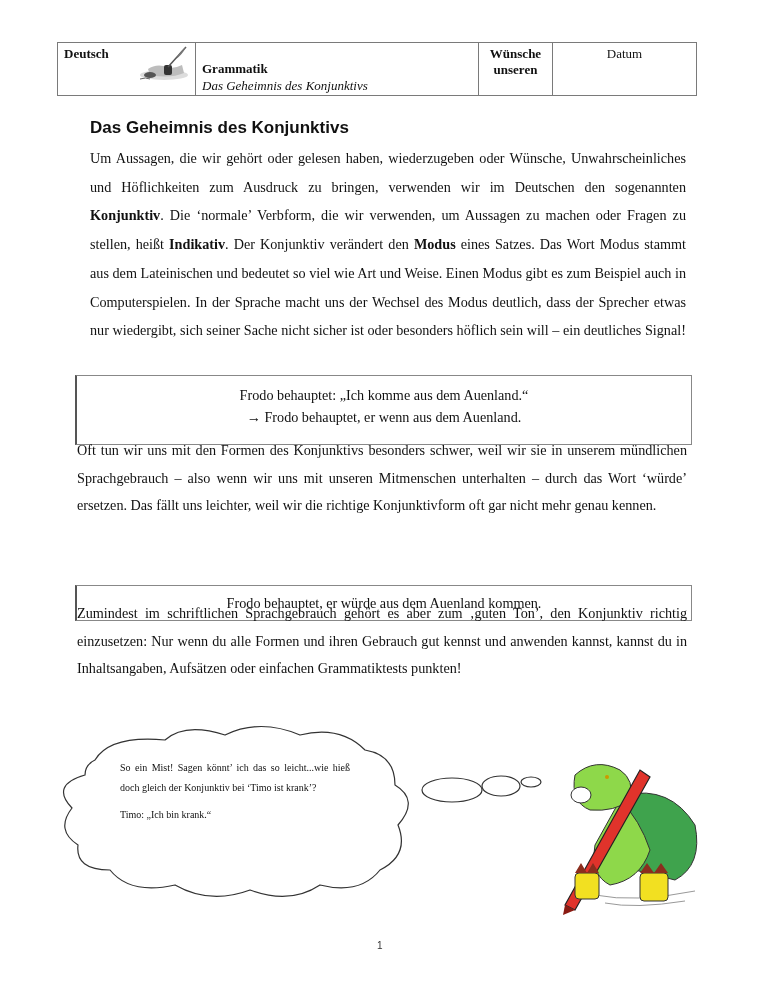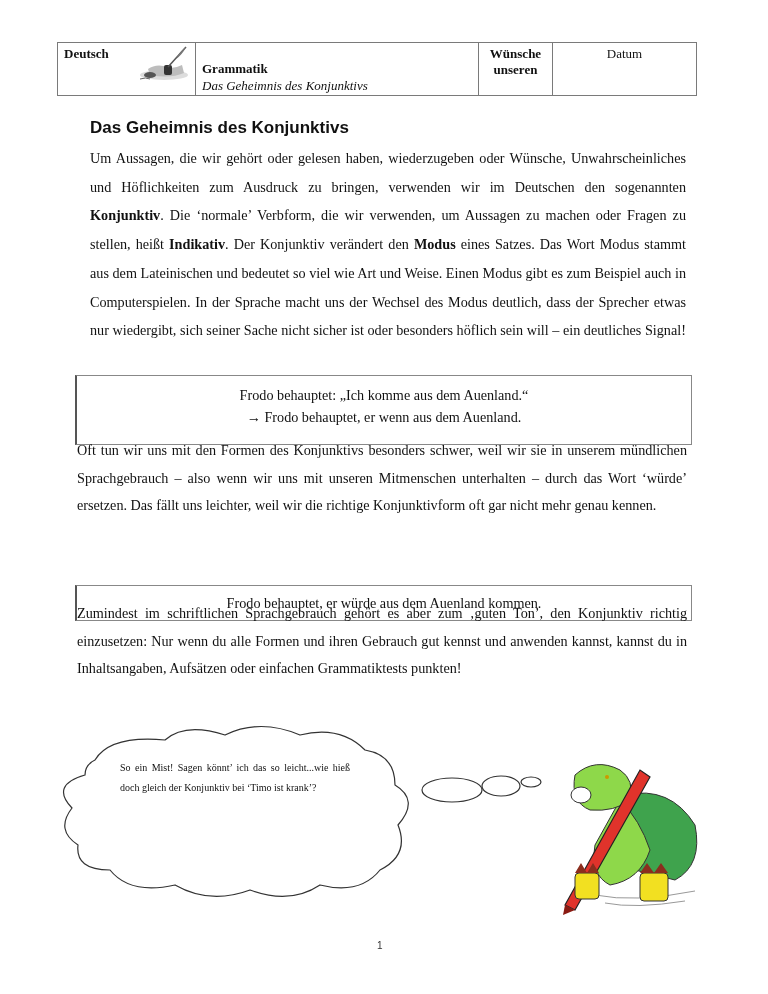--- a/index.html
+++ b/index.html
@@ -117,20 +117,21 @@
 <svg class="cloud-svg" width="768" height="994">
   <g fill="none" stroke="#333" stroke-width="1.2">
     <path d="M95 760 Q110 735 165 740 Q185 722 225 735 Q260 718 300 735 Q340 725 365 750 Q395 755 395 785 Q420 800 398 825 Q410 855 380 870 Q360 895 320 885 Q290 905 250 890 Q210 905 175 885 Q130 895 110 870 Q75 870 78 845 Q55 830 72 808 Q50 785 85 775 Q85 765 95 760 Z" fill="#fff"></path>
     <ellipse cx="452" cy="790" rx="30" ry="12" fill="#fff"></ellipse>
     <ellipse cx="501" cy="786" rx="19" ry="10" fill="#fff"></ellipse>
     <ellipse cx="531" cy="782" rx="10" ry="5" fill="#fff"></ellipse>
   </g>
 </svg>
 <div class="cloud-text">
   <span class="c1">So ein Mist! Sagen könnt’ ich das so leicht...wie hieß doch gleich der Konjunktiv bei ‘Timo ist krank’?</span>
+  <span class="c2">Timo: „Ich bin krank.“</span>
 </div>
 
 <svg class="turtle" viewBox="0 0 160 160">
   <g stroke="#999" stroke-width="1">
     <path d="M50 140 q40 8 100 -4" fill="none"></path>
     <path d="M60 148 q30 6 80 -2" fill="none"></path>
   </g>
   <path d="M80 40 q45 -10 70 30 q8 40 -20 55 l-40 -10z" fill="#3fa34d" stroke="#333" stroke-width="1"></path>
   <path d="M75 45 q20 20 30 50 q-10 30 -40 35 q-20 -10 -15 -40z" fill="#8ed84a" stroke="#333" stroke-width="1"></path>
   <path d="M30 20 q20 -18 45 -5 q15 10 10 30 q-15 12 -40 10 q-20 -8 -15 -35z" fill="#8ed84a" stroke="#333" stroke-width="1"></path>

